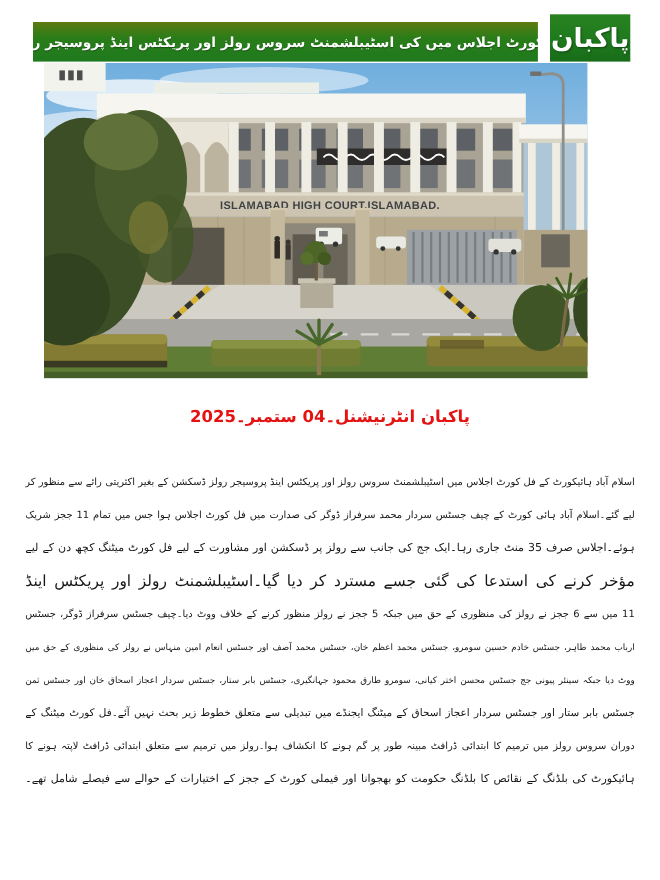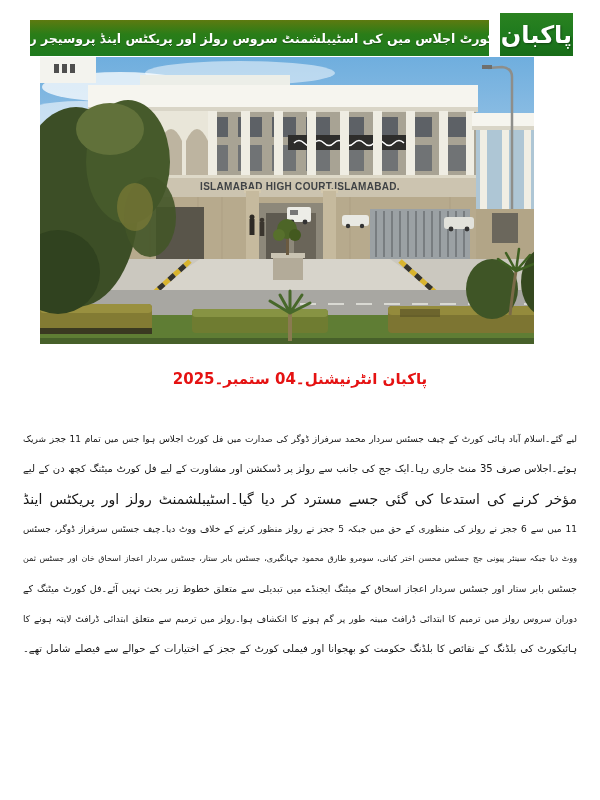--- a/index.html
+++ b/index.html
@@ -270,23 +270,25 @@
         <ellipse cx="110" cy="160" rx="26" ry="40" fill="#425528" opacity="0.9"></ellipse>
         <ellipse cx="95" cy="150" rx="18" ry="24" fill="#7c7a36" opacity="0.7"></ellipse>
       </g>
     </svg>
   </figure>
 
   <div class="dateline fit" style="">پاکبان انٹرنیشنل۔04 ستمبر۔2025</div>
 
   <div class="article">
 
+  <div class="line fit" style="font-size: 9px;">اسلام آباد ہائیکورٹ کے فل کورٹ اجلاس میں اسٹیبلشمنٹ سروس رولز اور پریکٹس اینڈ پروسیجر رولز ڈسکشن کے بغیر اکثریتی رائے سے منظور کر</div>
       <div class="line fit" style="font-size: 9px;">لیے گئے۔اسلام آباد ہائی کورٹ کے چیف جسٹس سردار محمد سرفراز ڈوگر کی صدارت میں فل کورٹ اجلاس ہوا جس میں تمام 11 ججز شریک</div>
       <div class="line fit" style="font-size: 10px;">ہوئے۔اجلاس صرف 35 منٹ جاری رہا۔ایک جج کی جانب سے رولز پر ڈسکشن اور مشاورت کے لیے فل کورٹ میٹنگ کچھ دن کے لیے</div>
       <div class="line fit" style="font-size: 14px;">مؤخر کرنے کی استدعا کی گئی جسے مسترد کر دیا گیا۔اسٹیبلشمنٹ رولز اور پریکٹس اینڈ پروسیجر رولز بغیر ڈسکشن اکثریتی رائے سے منظور کیے گئے،</div>
       <div class="line fit" style="font-size: 9px;">11 میں سے 6 ججز نے رولز کی منظوری کے حق میں جبکہ 5 ججز نے رولز منظور کرنے کے خلاف ووٹ دیا۔چیف جسٹس سرفراز ڈوگر، جسٹس</div>
+      <div class="line fit" style="font-size: 8px;">ارباب محمد طاہر، جسٹس خادم حسین سومرو، جسٹس محمد اعظم خان، جسٹس محمد آصف اور جسٹس انعام امین منہاس نے رولز کی منظوری کے حق میں</div>
       <div class="line fit" style="font-size: 8px;">ووٹ دیا جبکہ سینئر پیونی جج جسٹس محسن اختر کیانی، سومرو طارق محمود جہانگیری، جسٹس بابر ستار، جسٹس سردار اعجاز اسحاق خان اور جسٹس ثمن</div>
       <div class="line fit" style="font-size: 9.5px;">جسٹس بابر ستار اور جسٹس سردار اعجاز اسحاق کے میٹنگ ایجنڈے میں تبدیلی سے متعلق خطوط زیر بحث نہیں آئے۔فل کورٹ میٹنگ کے</div>
       <div class="line fit" style="font-size: 9px;">دوران سروس رولز میں ترمیم کا ابتدائی ڈرافٹ مبینہ طور پر گم ہونے کا انکشاف ہوا۔رولز میں ترمیم سے متعلق ابتدائی ڈرافٹ لاپتہ ہونے کا</div>
       <div class="line fit" style="font-size: 10px;">ہائیکورٹ کی بلڈنگ کے نقائص کا بلڈنگ حکومت کو بھجوانا اور فیملی کورٹ کے ججز کے اختیارات کے حوالے سے فیصلے شامل تھے۔</div>
     </div>
 
 </div>
 
 </body></html>

